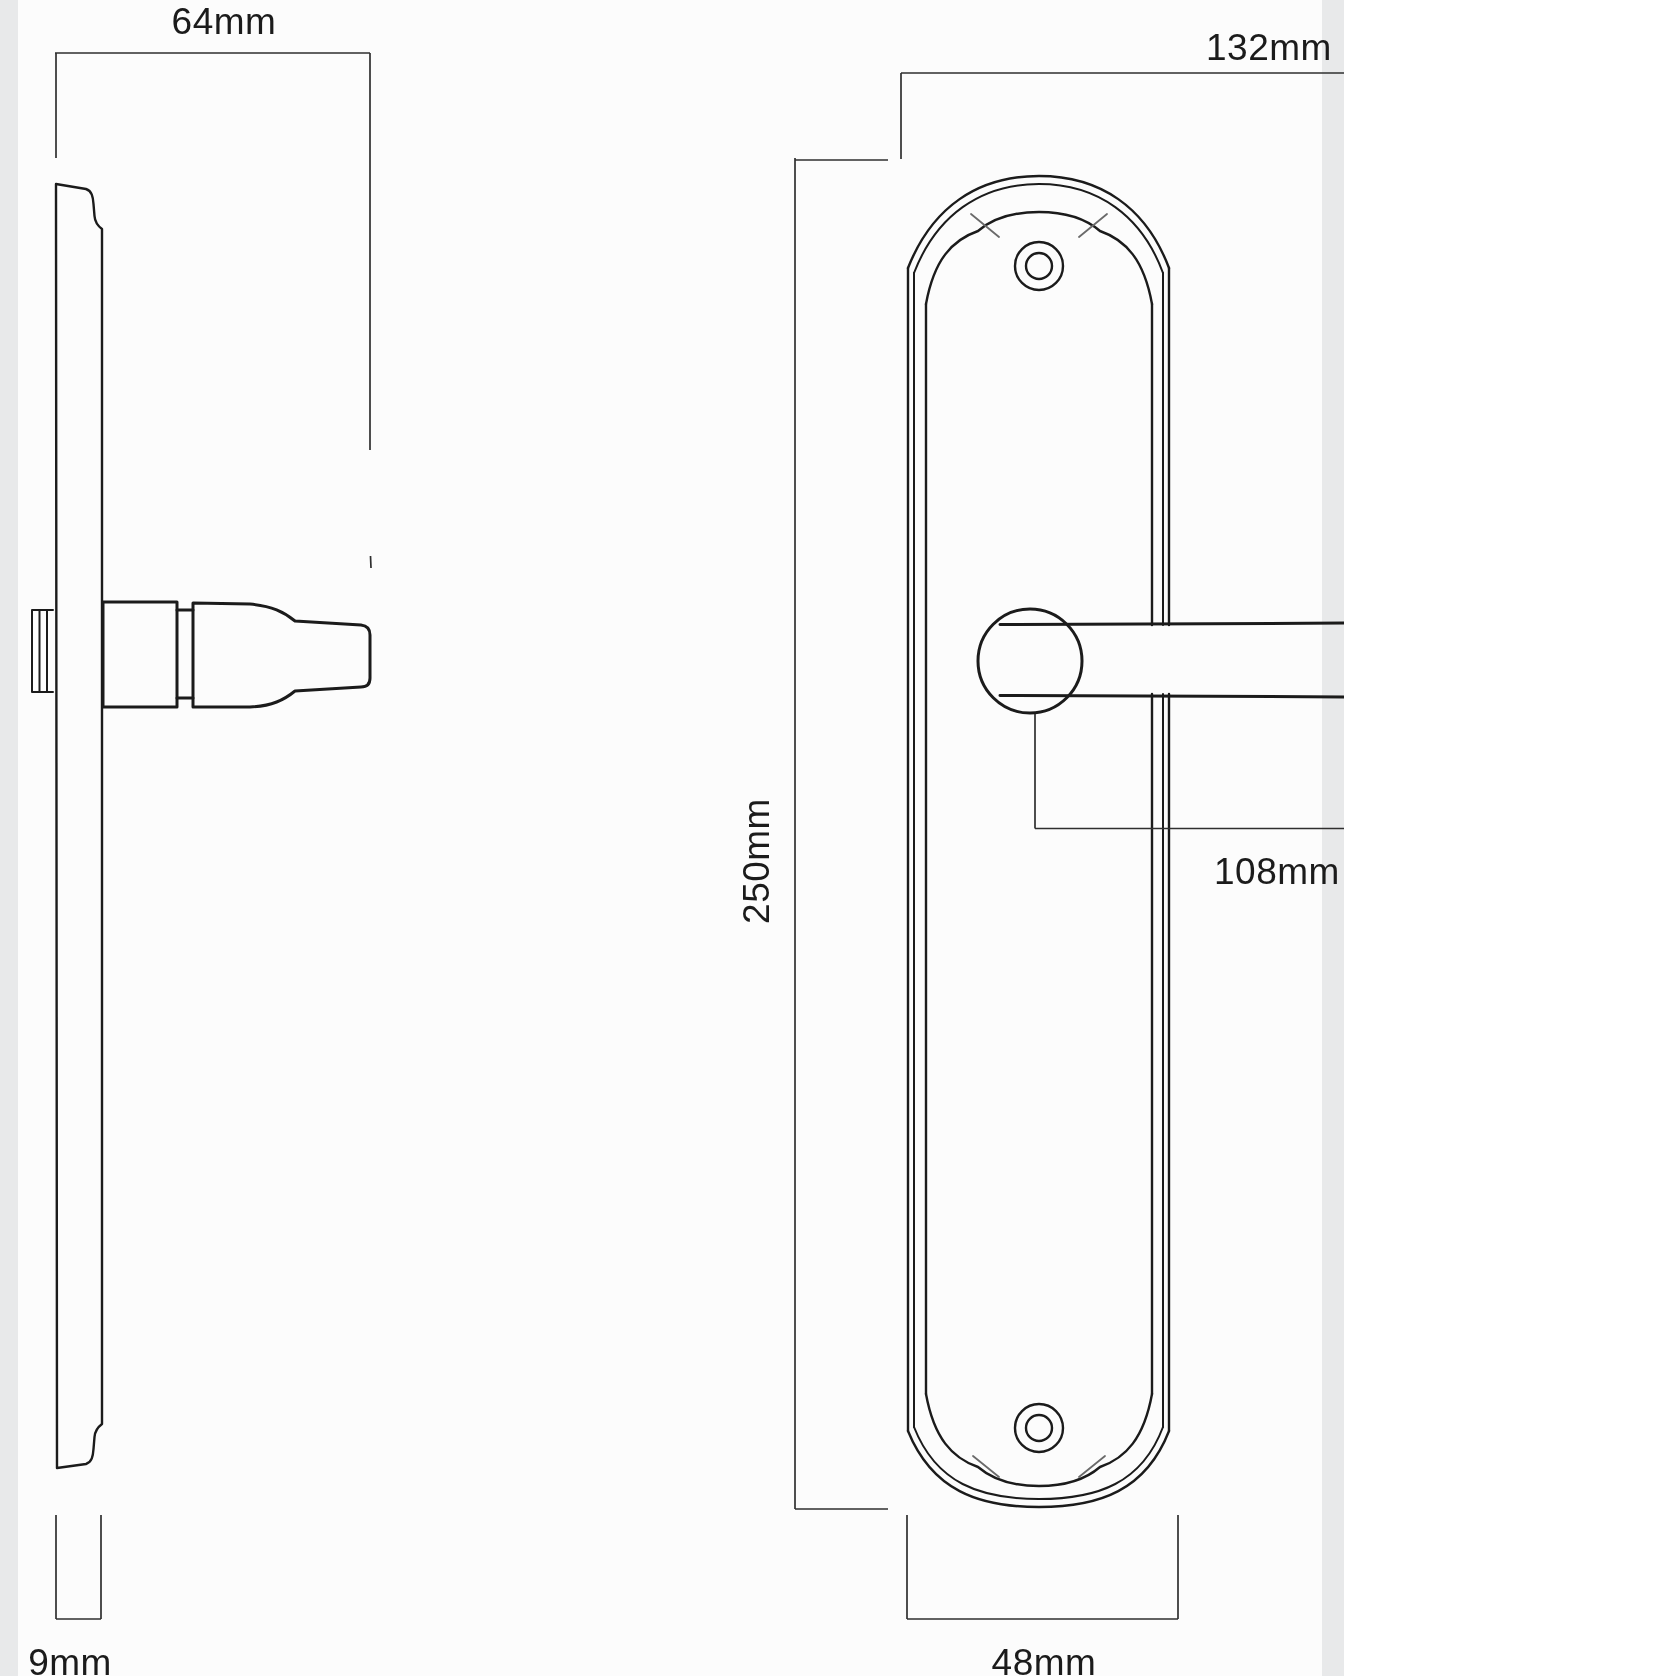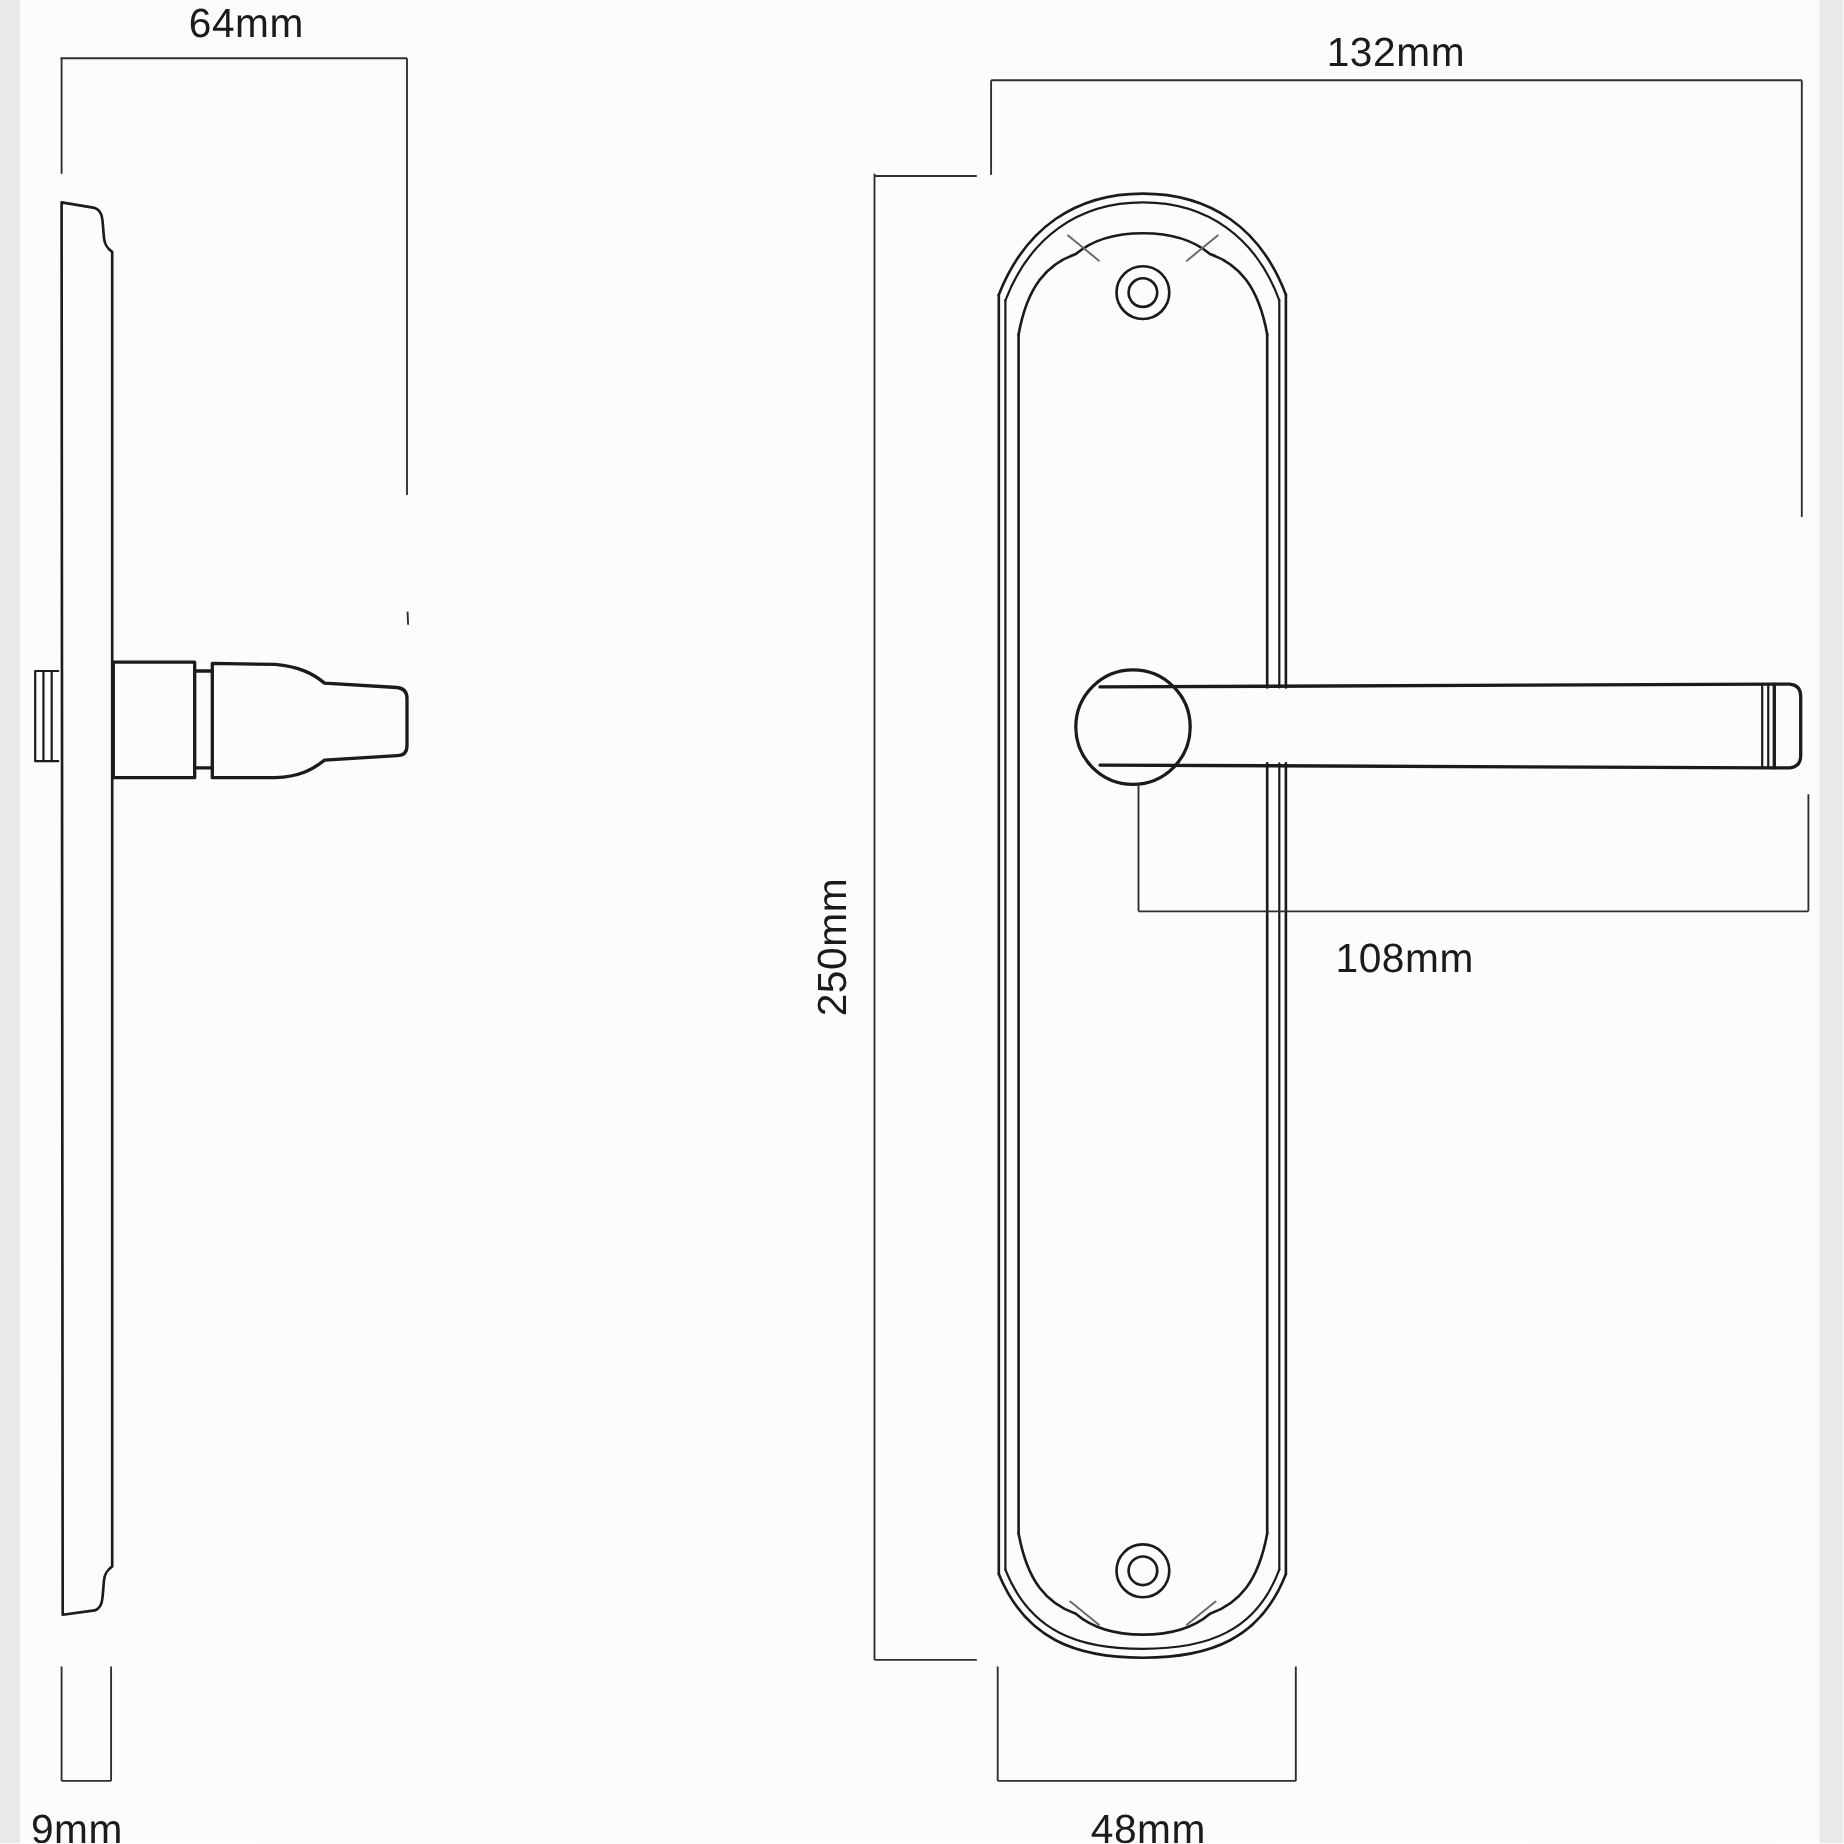--- a/index.html
+++ b/index.html
@@ -2,21 +2,21 @@
 <html style="--object-line: #1b1b1b; --dim-line: #2f2f2f; --detail-line: #6a6a6a; --text: #1b1b1b; --background: #fcfcfc; --edge-band: #e8e9ea;"><head>
 <meta charset="utf-8">
 <style>
   html, body {
     margin: 0;
     padding: 0;
     background: #ffffff;
   }
   .stage {
     position: relative;
-    width: 1676px;
+    width: 1344px;
     height: 1676px;
     background: var(--background, #fcfcfc);
     overflow: hidden;
     font-family: "Liberation Sans", sans-serif;
   }
   .edge-band {
     position: absolute;
     top: 0;
     height: 100%;
     background: var(--edge-band, #e8e9ea);

